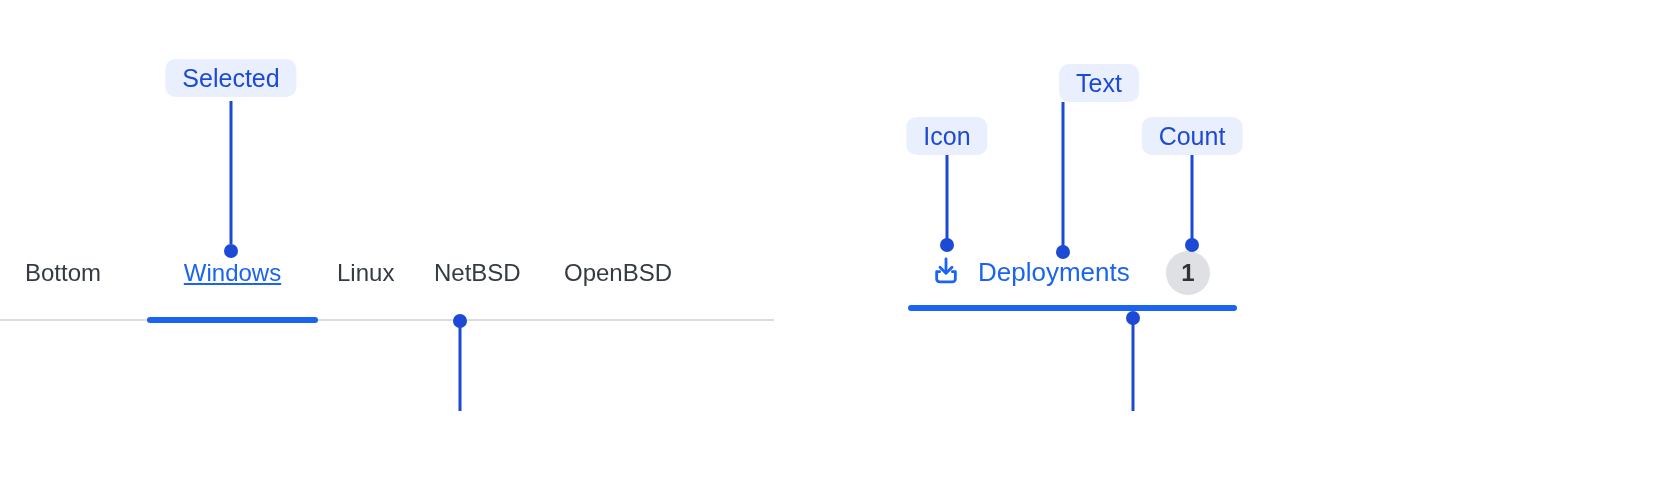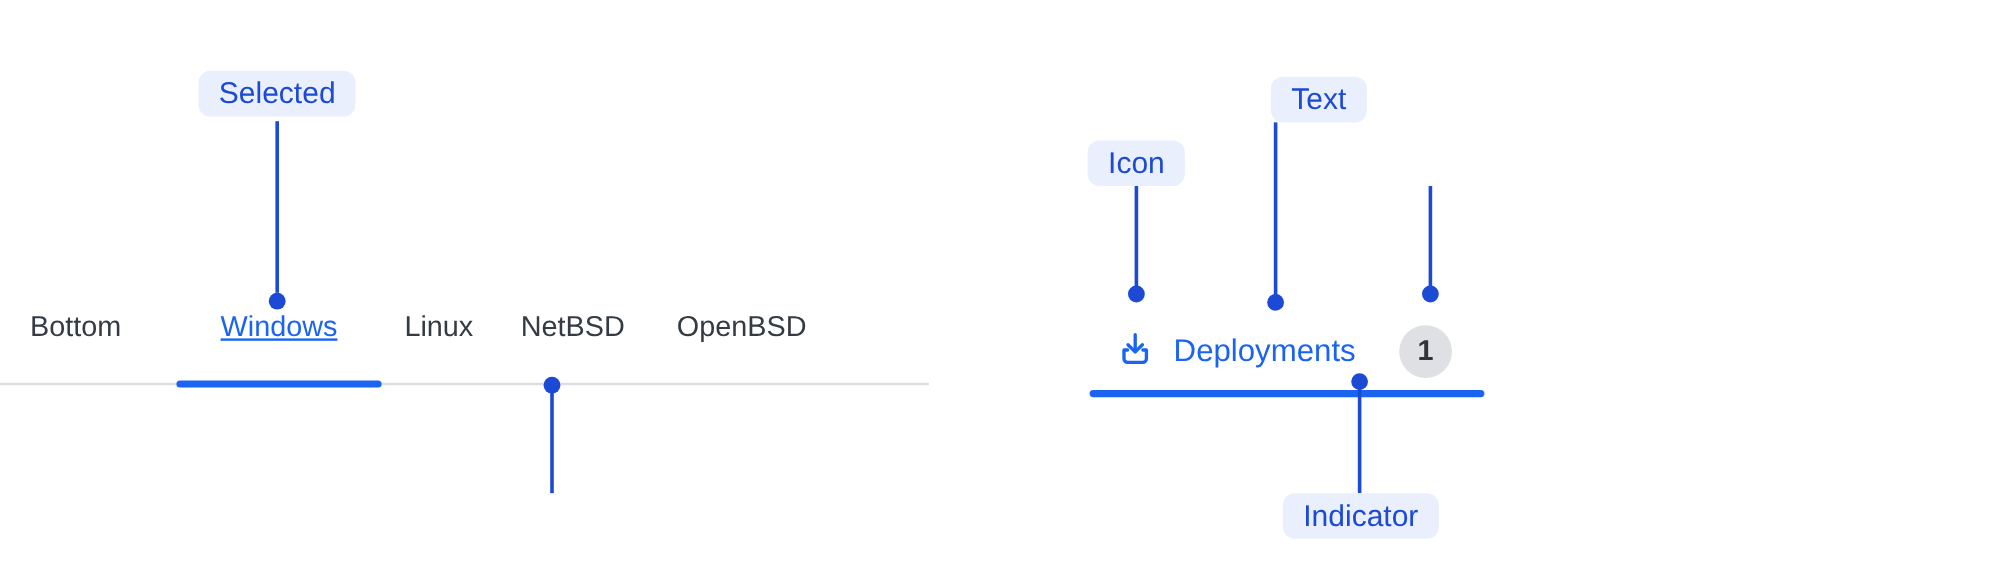--- a/index.html
+++ b/index.html
@@ -50,21 +50,21 @@
 
   
   .ann-selected-pill{left:231px;top:59px;}
   .ann-selected-line{left:231px;top:101px;height:143px;}
   .ann-selected-dot{left:231px;top:251px;}
   .ann-border-dot{left:460px;top:321px;}
   .ann-border-line{left:460px;top:321px;height:90px;}
   .ann-border-pill{left:460px;top:411px;}
 
   
-  .dep-tab{position:absolute;left:908px;top:265px;width:329px;height:55px;cursor:pointer;}
+  .dep-tab{position:absolute;left:908px;top:245px;width:329px;height:55px;cursor:pointer;}
   .dep-icon{position:absolute;left:22px;top:10px;width:32px;height:32px;}
   .dep-label{
     position:absolute;left:70px;top:10px;
     font-size:26px;font-weight:500;line-height:34px;
     color:var(--blue);white-space:nowrap;
   }
   .dep-badge{
     position:absolute;left:258px;top:6px;width:44px;height:44px;border-radius:50%;
     background:var(--badge-bg);color:var(--badge-text);
     font-size:24px;font-weight:600;line-height:44px;text-align:center;
@@ -119,20 +119,20 @@
   </div>
 
   <span class="pill ann-icon-pill">Icon</span>
   <div class="vline ann-icon-line"></div>
   <div class="dot ann-icon-dot"></div>
 
   <span class="pill ann-text-pill">Text</span>
   <div class="vline ann-text-line"></div>
   <div class="dot ann-text-dot"></div>
 
+  <span class="pill ann-count-pill">Count</span>
   <div class="vline ann-count-line"></div>
   <div class="dot ann-count-dot"></div>
 
   <div class="dot ann-indicator-dot"></div>
   <div class="vline ann-indicator-line"></div>
-  <span class="pill ann-indicator-pill">Indicator</span>
 
 </div>
 
 </body></html>

